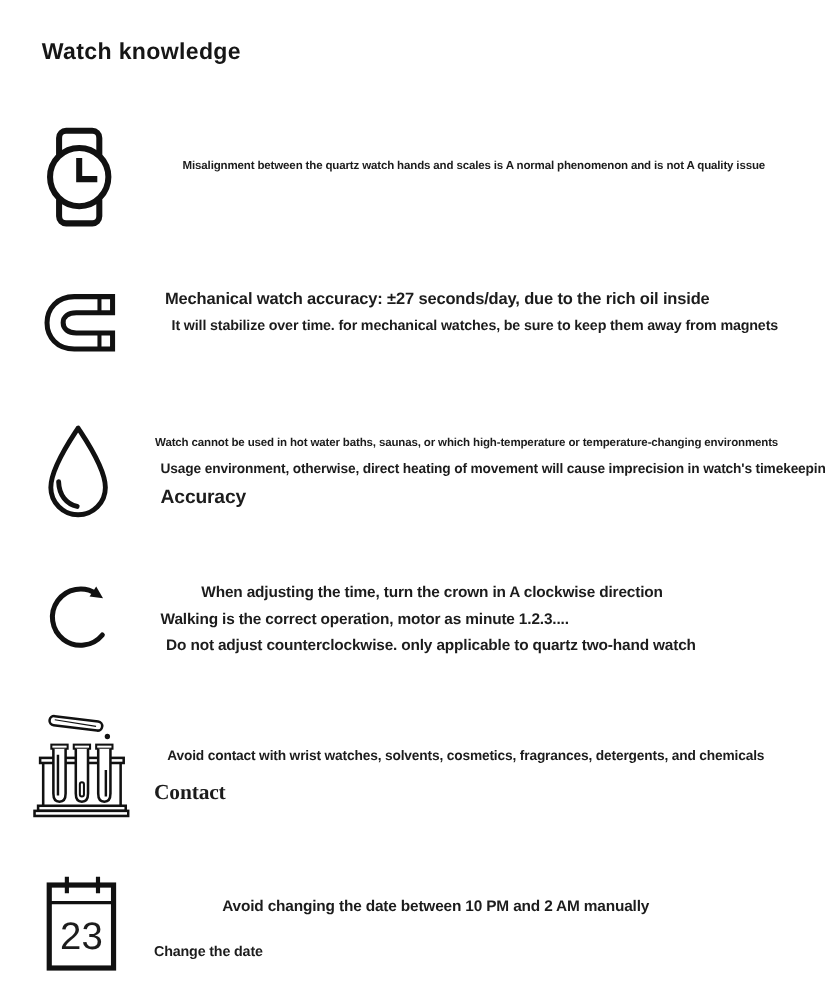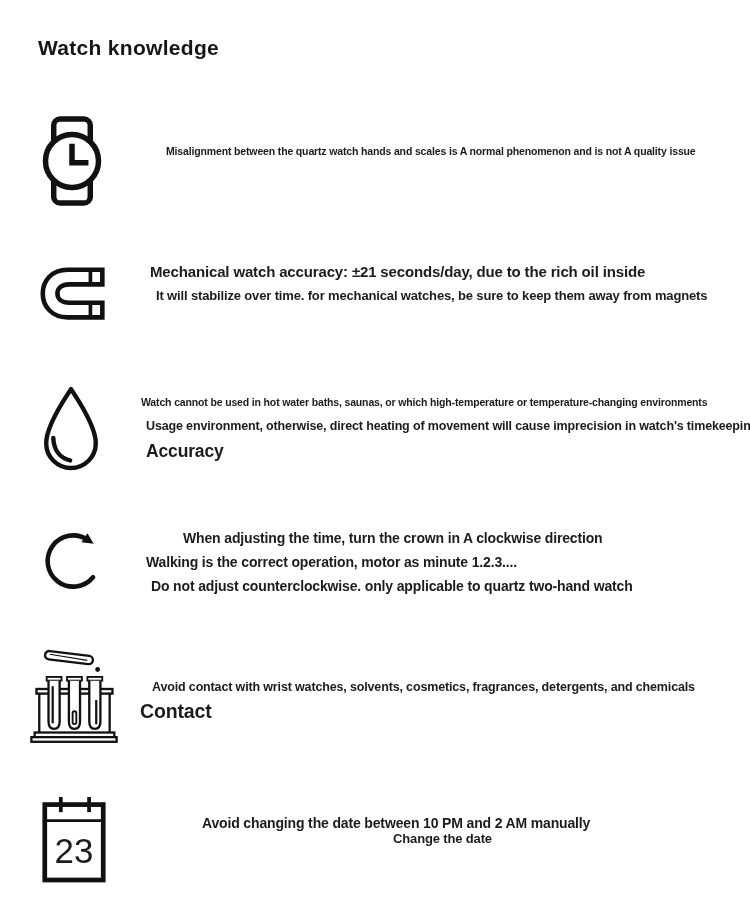--- a/index.html
+++ b/index.html
@@ -50,21 +50,21 @@
 
   <div class="section" style="top:258px;">
     <div class="icon-box" style="left:40px;top:8px;">
       <svg viewBox="0 0 72 60" width="66" height="55">
         <path d="M68 4 H30 C13 4 3 16 3 30 C3 44 13 56 30 56 H68 V40 H32 C24 40 19 36 19 30 C19 24 24 20 32 20 H68 Z" fill="#fff" stroke="#111" stroke-width="5" stroke-linejoin="miter"></path>
         <line x1="55" y1="4" x2="55" y2="20" stroke="#111" stroke-width="4"></line>
         <line x1="55" y1="40" x2="55" y2="56" stroke="#111" stroke-width="4"></line>
       </svg>
     </div>
     <div class="text-col" style="top:5px;">
-      <p class="t15" style="padding-left:20px;">Mechanical watch accuracy: ±21 seconds/day, due to the rich oil inside</p>
+      <p class="t15" style="padding-left:20px;">Mechanical watch accuracy: ±27 seconds/day, due to the rich oil inside</p>
       <p class="t13" style="padding-left:26px;margin-top:8px;">It will stabilize over time. for mechanical watches, be sure to keep them away from magnets</p>
     </div>
   </div>
 
   <div class="section" style="top:382px;">
     <div class="icon-box" style="left:40px;top:1px;">
       <svg viewBox="0 0 70 100" width="62" height="92">
         <path d="M35 5 C30 13 7 45 7 66 A28 28 0 0 0 63 66 C63 45 40 13 35 5 Z" fill="none" stroke="#111" stroke-width="5" stroke-linejoin="round"></path>
         <path d="M15 60 C15.5 74 23 83 34 85.5" fill="none" stroke="#111" stroke-width="5" stroke-linecap="round"></path>
       </svg>
@@ -113,33 +113,33 @@
         <rect x="62" y="33" width="16" height="4" fill="#fff" stroke="#111" stroke-width="2"></rect>
         <path d="M64 37 V81 Q64 89 70 89 Q76 89 76 81 V37" fill="#fff" stroke="#111" stroke-width="2.5"></path>
         <line x1="71.5" y1="58" x2="71.5" y2="84" stroke="#111" stroke-width="2.4"></line>
 
         <rect x="5" y="93" width="86" height="5" fill="#fff" stroke="#111" stroke-width="2.5"></rect>
         <rect x="1.5" y="98" width="92" height="5" fill="#fff" stroke="#111" stroke-width="2.5"></rect>
       </svg>
     </div>
     <div class="text-col" style="top:35px;">
       <p class="t125" style="padding-left:22px;">Avoid contact with wrist watches, solvents, cosmetics, fragrances, detergents, and chemicals</p>
-      <p class="t19" style="padding-left:10px;margin-top:6px;">Contact</p>
+      <p class="t19" style="padding-left:10px;margin-top:16px;font-family:Liberation Serif, serif;">Contact</p>
     </div>
   </div>
 
   <div class="section" style="top:792px;">
     <div class="icon-box" style="left:41px;top:1px;">
       <svg viewBox="0 0 70 95" width="66" height="92">
         <rect x="4" y="11" width="62" height="80" fill="#fff" stroke="#111" stroke-width="5"></rect>
         <line x1="4" y1="28" x2="66" y2="28" stroke="#111" stroke-width="3"></line>
         <line x1="21" y1="3" x2="21" y2="19" stroke="#111" stroke-width="4"></line>
         <line x1="51" y1="3" x2="51" y2="19" stroke="#111" stroke-width="4"></line>
         <text x="35" y="73" text-anchor="middle" font-size="37" font-weight="400" fill="#1d1d1d">23</text>
       </svg>
     </div>
     <div class="text-col" style="top:23px;">
       <p class="t14" style="padding-left:72px;">Avoid changing the date between 10 PM and 2 AM manually</p>
-      <p class="t13" style="padding-left:10px;margin-top:0;text-align:center;">Change the date</p>
+      <p class="t13" style="padding-left:10px;margin-top:26px;">Change the date</p>
     </div>
   </div>
 
 </div>
 
 </body></html>

